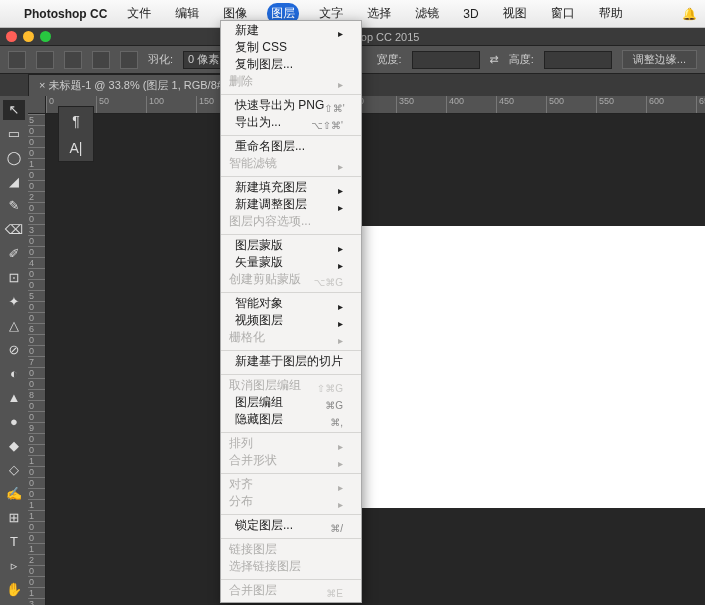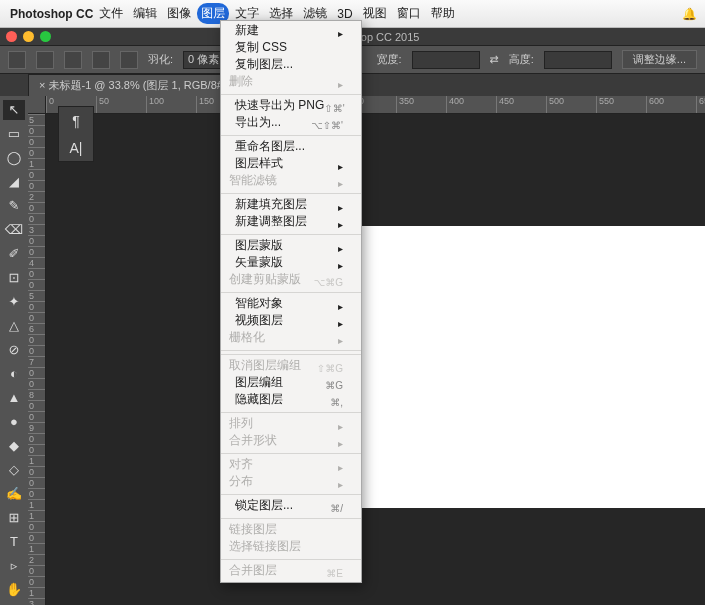--- a/index.html
+++ b/index.html
@@ -1,17 +1,17 @@
 <!DOCTYPE html>
 <html><head>
 <meta charset="utf-8">
 <style>
 * { margin:0; padding:0; box-sizing:border-box; font-family: -apple-system, "Helvetica Neue", Arial, sans-serif; }
 body { width:705px; height:605px; background:#3a3a3a; overflow:hidden; font-size:12px; color:#ddd; position:relative; }
-.menubar { height:28px; background:linear-gradient(#fafafa,#e8e8e8); display:flex; align-items:center; padding:0 8px; gap:2px; color:#222; border-bottom:1px solid #bbb; }
+.menubar { height:28px; background:linear-gradient(#fafafa,#e8e8e8); display:flex; align-items:center; padding:0 8px; gap:16px; color:#222; border-bottom:1px solid #bbb; }
 .menubar .appname { font-weight:bold; }
 .menubar .mitem { cursor:default; padding:2px 4px; }
 .menubar .mitem.open { background:#2068d8; color:#fff; border-radius:10px; }
 .menubar .bell { margin-left:auto; }
 
 .winbar { height:18px; background:#3a3a3a; display:flex; align-items:center; justify-content:center; color:#bbb; font-size:11px; border-bottom:1px solid #222; position:relative; }
 .tlights { position:absolute; left:6px; top:3px; display:flex; gap:6px; }
 .tlights span { width:11px; height:11px; border-radius:50%; display:inline-block; }
 .tl-r{background:#ff5f57}.tl-y{background:#febc2e}.tl-g{background:#28c840}
 
@@ -208,32 +208,32 @@
       <span class="sc">⇧⌘'</span>
     </div>
     <div class="row">
       <span>导出为...</span>
       <span class="sc">⌥⇧⌘'</span>
     </div>
     <div class="sep"></div>
     <div class="row">
       <span>重命名图层...</span>
     </div>
-    <div class="row sub">
-      <span>图层样式</span>
-    </div>
     <div class="row dis sub">
       <span>智能滤镜</span>
     </div>
     <div class="sep"></div>
     <div class="row sub">
       <span>新建填充图层</span>
     </div>
     <div class="row sub">
       <span>新建调整图层</span>
+    </div>
+    <div class="row dis">
+      <span>图层内容选项...</span>
     </div>
     <div class="sep"></div>
     <div class="row sub">
       <span>图层蒙版</span>
     </div>
     <div class="row sub">
       <span>矢量蒙版</span>
     </div>
     <div class="row dis">
       <span>创建剪贴蒙版</span>
@@ -243,20 +243,23 @@
     <div class="row sub">
       <span>智能对象</span>
     </div>
     <div class="row sub">
       <span>视频图层</span>
     </div>
     <div class="row dis sub">
       <span>栅格化</span>
     </div>
     <div class="sep"></div>
+    <div class="row">
+      <span>新建基于图层的切片</span>
+    </div>
     <div class="sep"></div>
     <div class="row dis">
       <span>取消图层编组</span>
       <span class="sc">⇧⌘G</span>
     </div>
     <div class="row">
       <span>图层编组</span>
       <span class="sc">⌘G</span>
     </div>
     <div class="row">

